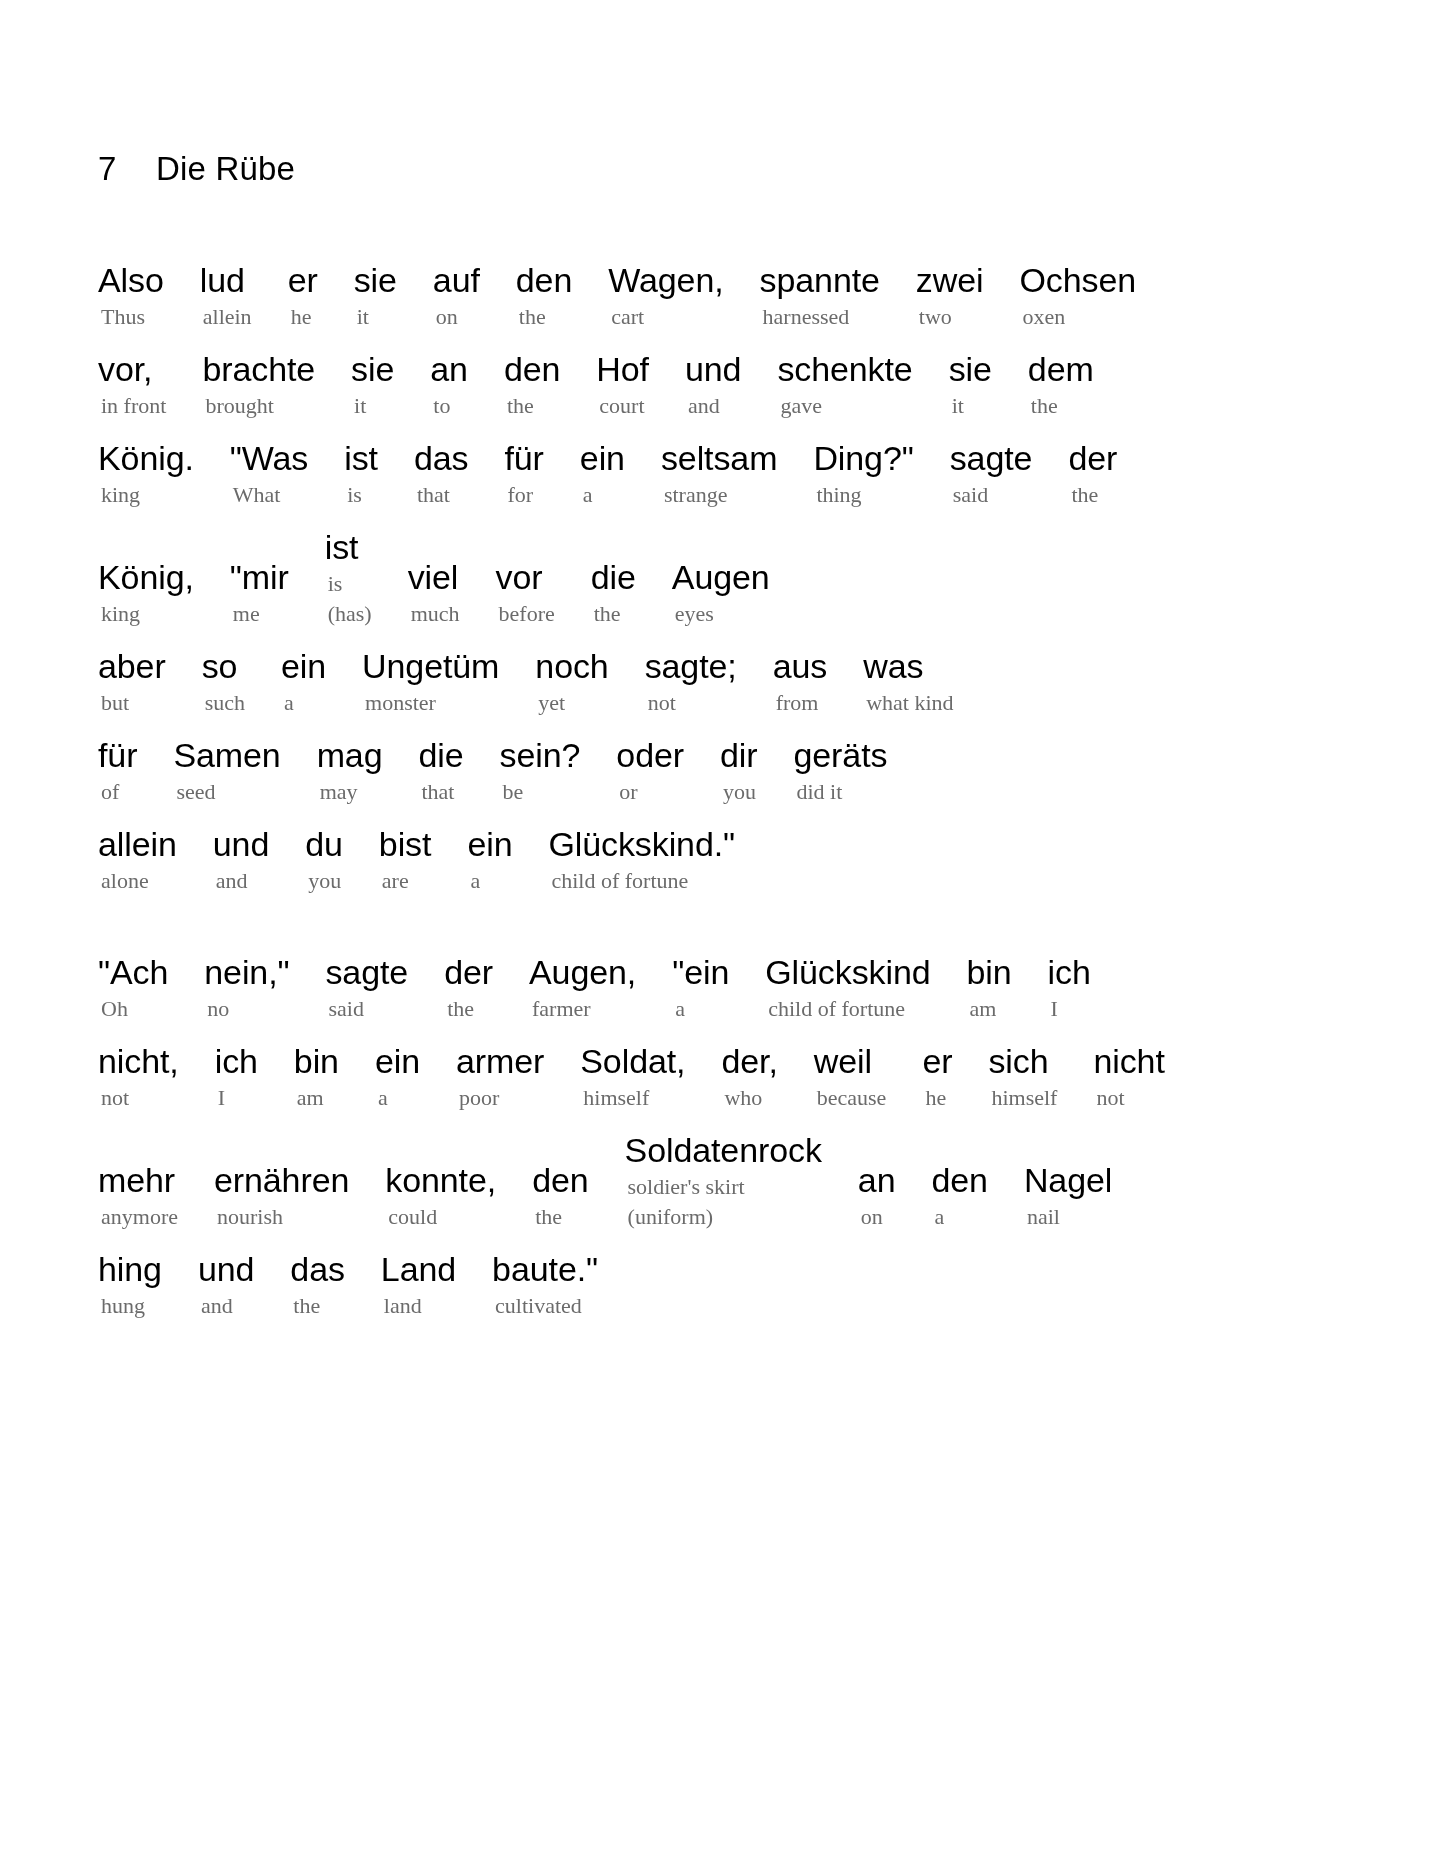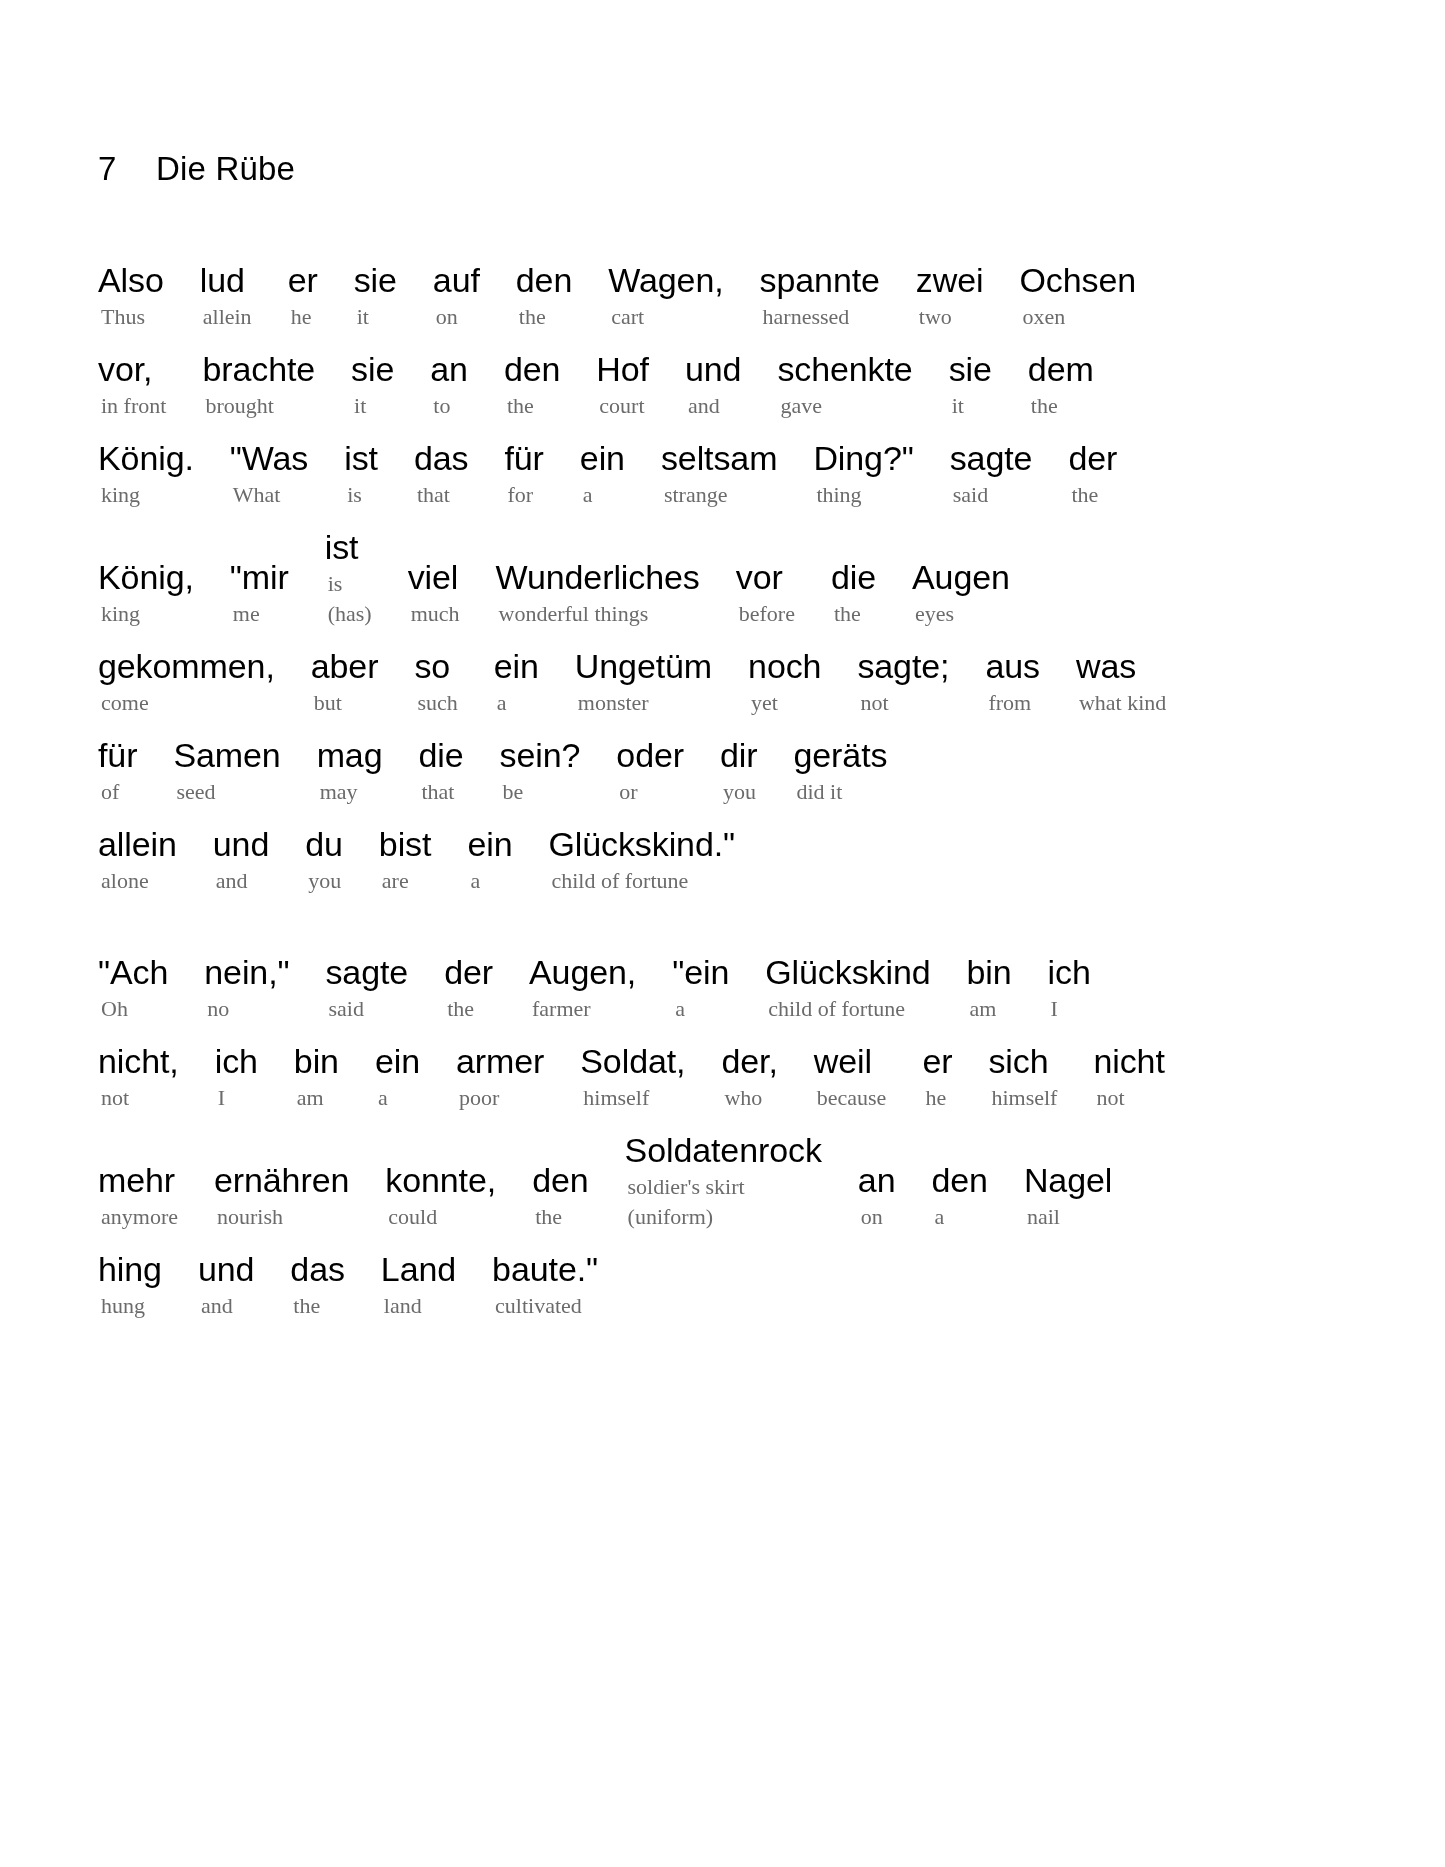--- a/index.html
+++ b/index.html
@@ -304,51 +304,39 @@
               <span class="gl">(has)</span>
             </div>
           </div>
           <div class="pair">
             <div class="src">viel</div>
             <div class="glosses">
               <span class="gl">much</span>
             </div>
           </div>
           <div class="pair">
-            <div class="src">Wunderliches</div>
-            <div class="glosses">
-              <span class="gl">wonderful things</span>
-            </div>
-          </div>
-          <div class="pair">
             <div class="src">vor</div>
             <div class="glosses">
               <span class="gl">before</span>
             </div>
           </div>
           <div class="pair">
             <div class="src">die</div>
             <div class="glosses">
               <span class="gl">the</span>
             </div>
           </div>
           <div class="pair">
             <div class="src">Augen</div>
             <div class="glosses">
               <span class="gl">eyes</span>
             </div>
           </div>
         </div>
         <div class="line">
-          <div class="pair">
-            <div class="src">gekommen,</div>
-            <div class="glosses">
-              <span class="gl">come</span>
-            </div>
-          </div>
           <div class="pair">
             <div class="src">aber</div>
             <div class="glosses">
               <span class="gl">but</span>
             </div>
           </div>
           <div class="pair">
             <div class="src">so</div>
             <div class="glosses">
               <span class="gl">such</span>

